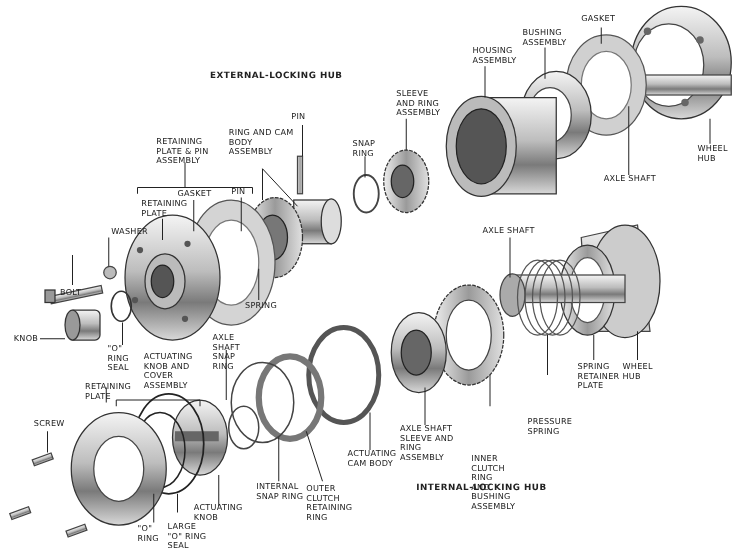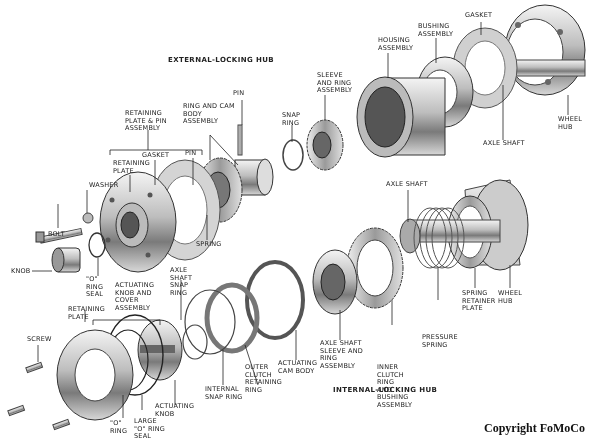--- a/index.html
+++ b/index.html
@@ -227,21 +227,21 @@
 <div class="lbl" style="left:27px;top:336px;">SCREW</div>
 <div class="lbl" style="left:110px;top:420px;width:22px;">"O"
 RING</div>
 <div class="lbl" style="left:134px;top:418px;width:32px;">LARGE
 "O" RING
 SEAL</div>
 <div class="lbl" style="left:155px;top:403px;width:42px;">ACTUATING
 KNOB</div>
 <div class="lbl" style="left:205px;top:386px;width:40px;">INTERNAL
 SNAP RING</div>
-<div class="lbl" style="left:245px;top:364px;width:38px;">OUTER
+<div class="lbl" style="left:245px;top:388px;width:38px;">OUTER
 CLUTCH
 RETAINING
 RING</div>
 <div class="lbl" style="left:278px;top:360px;width:40px;">ACTUATING
 CAM BODY</div>
 <div class="lbl" style="left:320px;top:340px;width:48px;">AXLE SHAFT
 SLEEVE AND
 RING ASSEMBLY</div>
 <div class="lbl" style="left:377px;top:328px;width:34px;margin-top:36px;">INNER
 CLUTCH
@@ -249,14 +249,13 @@
 BUSHING
 ASSEMBLY</div>
 <div class="lbl" style="left:422px;top:302px;width:34px;margin-top:32px;">PRESSURE
 SPRING</div>
 <div class="lbl" style="left:462px;top:290px;width:30px;">SPRING
 RETAINER
 PLATE</div>
 <div class="lbl" style="left:498px;top:290px;width:24px;">WHEEL
 HUB</div>
 
-<div class="copy" style="left:484px;top:421px;">Copyright FoMoCo</div>
 </div>
 
 </body></html>

